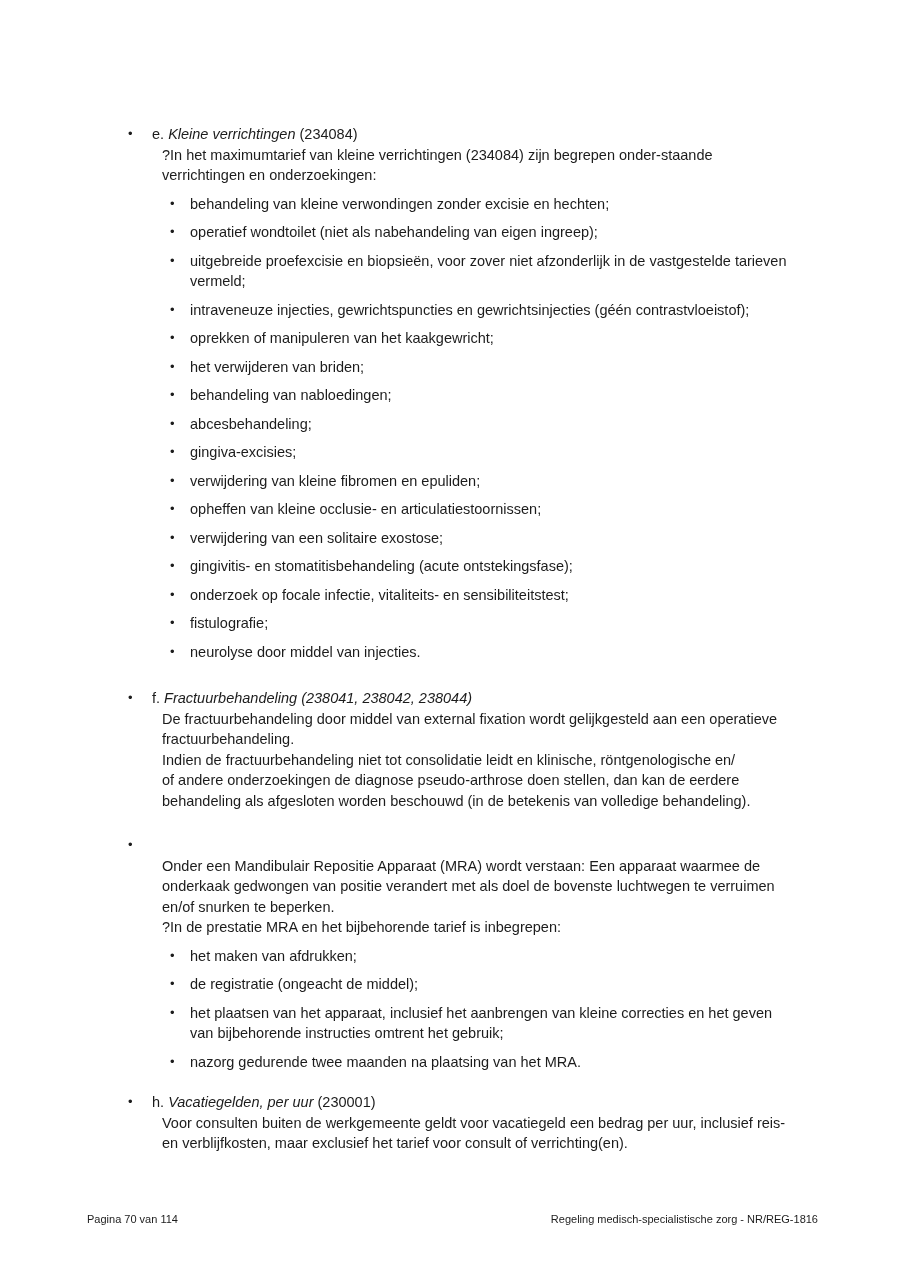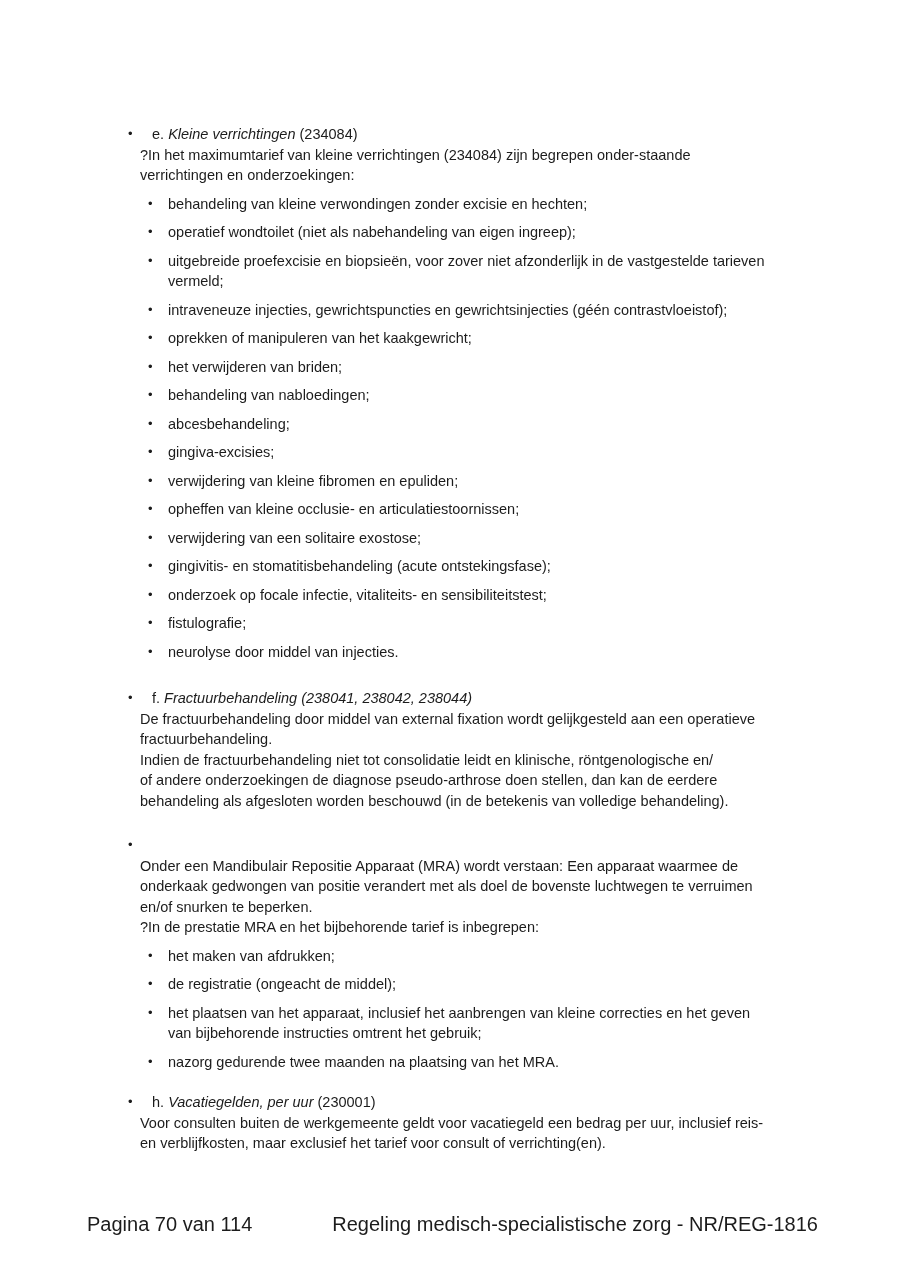--- a/index.html
+++ b/index.html
@@ -32,21 +32,21 @@
     display: flex;
     align-items: flex-start;
   }
   .b1 {
     flex: 0 0 24px;
     font-size: 13px;
   }
   .head-text em {
   }
   .sec-body {
-    margin-left: 12px;
+    margin-left: 34px;
   }
   .para {
     margin: 0;
     white-space: pre-line;
   }
   ul.sublist {
     list-style: none;
     margin: 8px 0 0 0;
     padding: 0;
   }
@@ -65,21 +65,21 @@
     white-space: pre-line;
     flex: 1 1 auto;
   }
   .footer {
     position: absolute;
     left: 87px;
     right: 82px;
     top: 1213px;
     display: flex;
     justify-content: space-between;
-    font-size: 20px;
+    font-size: 11px;
     color: #1c1c1c;
   }
 </style>
 </head>
 <body>
 
 <div class="page">
   <div class="content">
 
     <div class="section sec-e">

